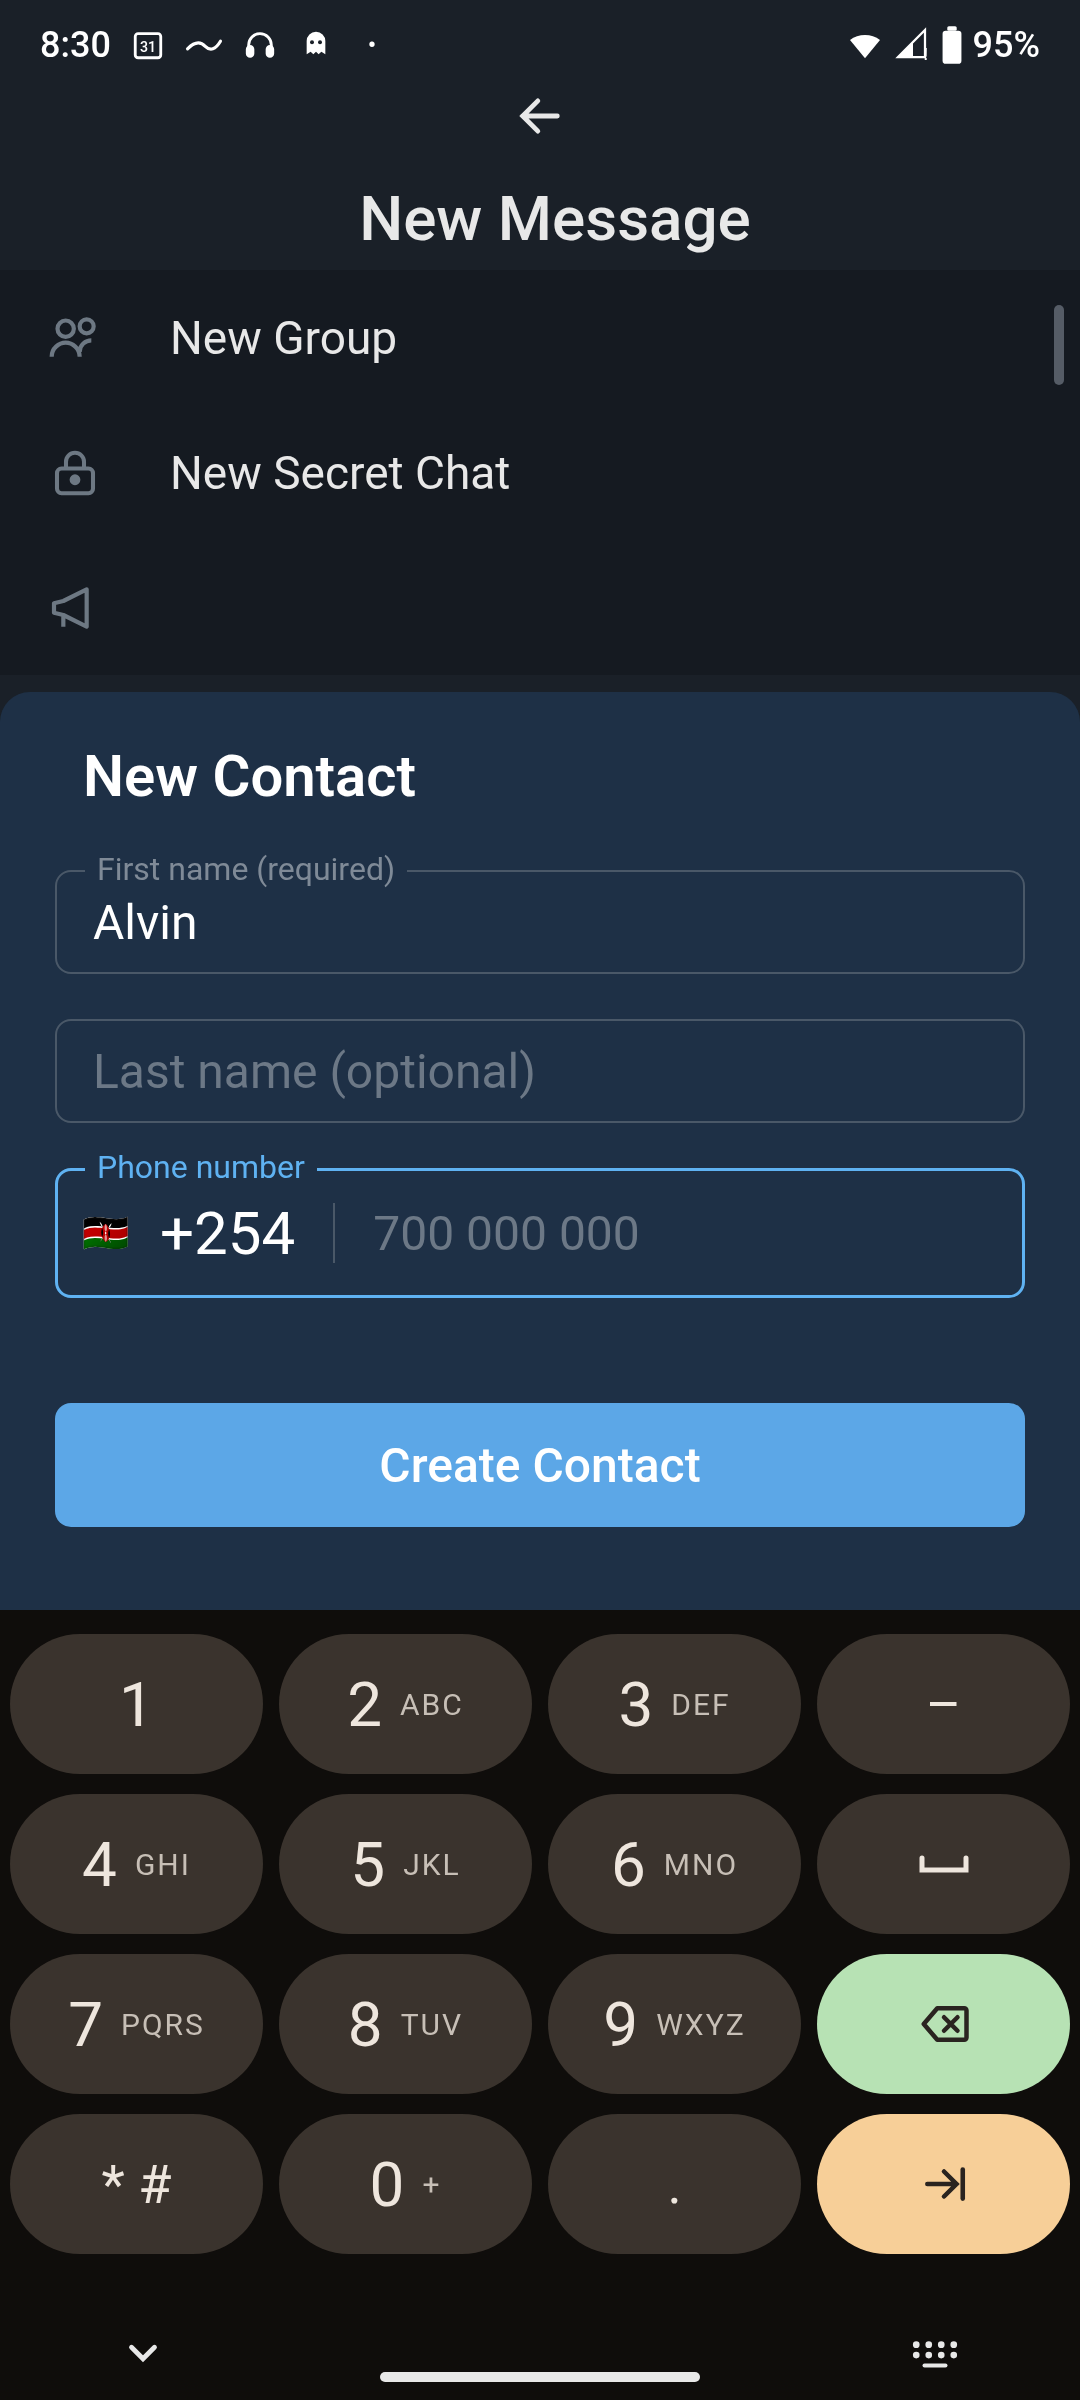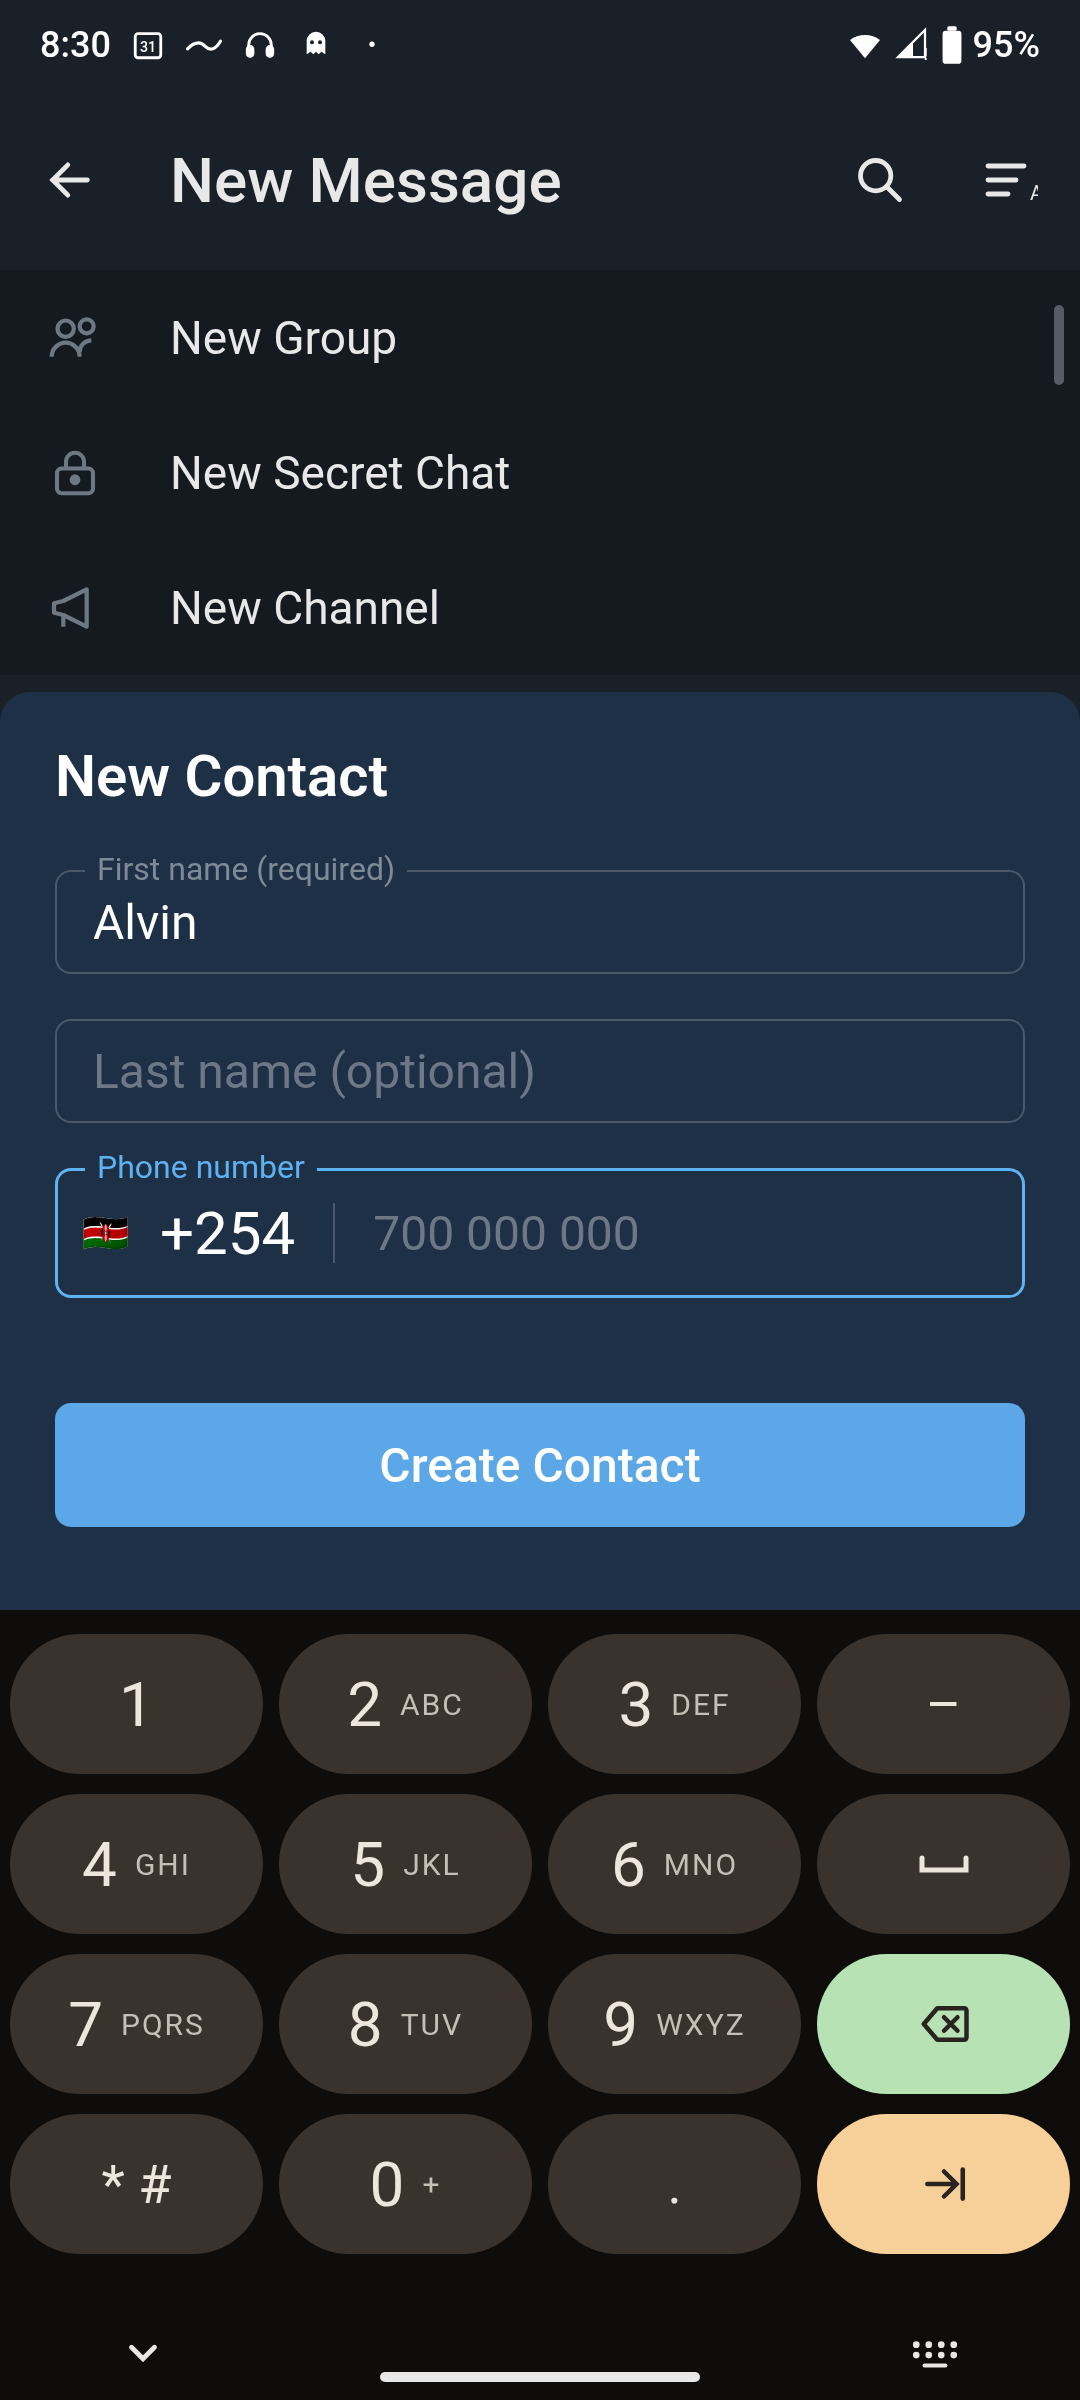--- a/index.html
+++ b/index.html
@@ -6,34 +6,34 @@
 html,body { width:1080px; height:2400px; background:#1a2028; color:#e8e8e8; overflow:hidden; }
 
 
 .status-bar { height:90px; display:flex; align-items:center; padding:0 40px; font-size:36px; font-weight:500; color:#fff; }
 .status-left { display:flex; align-items:center; gap:18px; }
 .status-right { margin-left:auto; display:flex; align-items:center; gap:10px; }
 .status-right svg { display:block; }
 .sb-icon { width:38px; height:38px; display:inline-flex; align-items:center; justify-content:center; }
 
 
-.app-header { height:180px; display:flex; align-items:center; padding:0 40px; gap:40px; }
+.app-header { height:180px; display:flex; align-items:center; padding:0 40px; gap:40px;flex-direction:column; }
 .app-header .title { font-size:62px; font-weight:500; color:#e8e8e8; flex:1; margin-left:30px; }
 .hdr-icon { width:60px; height:60px; color:#e8e8e8; display:flex; align-items:center; justify-content:center; }
 
 
 .options { background:#151a21; }
 .opt-row { height:135px; display:flex; align-items:center; padding:0 40px; gap:60px; }
 .opt-row .icon { width:70px; height:70px; color:#6d7883; display:flex; align-items:center; justify-content:center; }
 .opt-row .label { font-size:46px; font-weight:400; color:#e8e8e8; }
 .scroll-ind { position:absolute; right:16px; top:305px; width:10px; height:80px; background:#555c66; border-radius:5px; }
 
 
 .sheet { position:absolute; left:0; right:0; top:692px; bottom:0; background:#1e3046; border-radius:30px 30px 0 0; padding:50px 55px 0; }
-.sheet h2 { font-size:58px; font-weight:600; color:#fff; margin-bottom:60px; }
+.sheet h2 { font-size:58px; font-weight:600; color:#fff; margin-bottom:60px;margin-left:28px; }
 
 .field-wrap { position:relative; margin-bottom:45px; }
 .field-label { position:absolute; top:-20px; left:30px; background:#1e3046; padding:0 12px; font-size:32px; color:#7f8a97; }
 .field-label.active { color:#5fb2f2;text-align:center; }
 .textbox { width:100%; height:104px; border:2px solid #4a5868; border-radius:16px; background:transparent; color:#fff; font-size:48px; padding:0 36px; outline:none; }
 .textbox::placeholder { color:#6c7886; }
 
 .phone-row { display:flex; align-items:center; height:130px; border:3px solid #5fb2f2; border-radius:16px; padding:0 24px; gap:28px; }
 .flag { width:50px; height:34px; display:inline-block; border-radius:4px; overflow:hidden; }
 .cc { font-size:60px; color:#fff; }
@@ -153,21 +153,20 @@
         </svg>
     </div>
     <div class="label">New Secret Chat</div>
   </div>
   <div class="opt-row">
     <div class="icon">
       <svg viewBox="0 0 24 24" width="56" height="56" fill="none" stroke="#6d7883" stroke-width="1.8" stroke-linejoin="round">
           <path d="M3 10v4l4 1 10 5V4L7 9l-4 1zM7 15v5"></path>
         </svg>
     </div>
-    <div class="label">New Channel</div>
   </div>
 </div>
 <div class="scroll-ind"></div>
 
 <div class="sheet">
   <h2>New Contact</h2>
 
   <div class="field-wrap">
     <span class="field-label">First name (required)</span>
     <input class="textbox" value="Alvin" style="">

